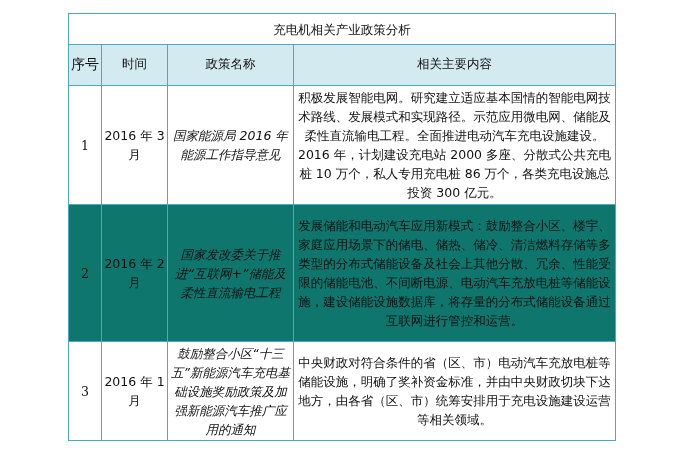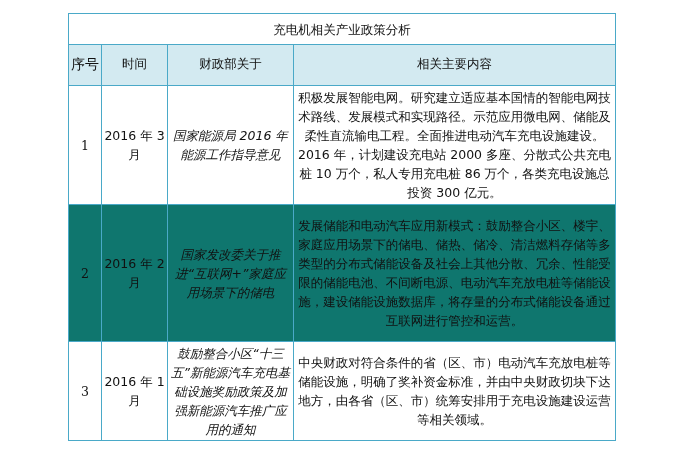--- a/index.html
+++ b/index.html
@@ -38,33 +38,33 @@
     <col style="width:126px">
     <col style="width:322px">
   </colgroup>
   <tbody>
       <tr class="title-row">
     <th colspan="4">充电机相关产业政策分析</th>
   </tr>
   <tr class="head-row">
     <th class="seq">序号</th>
     <th>时间</th>
-    <th>财政部关于</th>
+    <th>政策名称</th>
     <th>相关主要内容</th>
   </tr>
   <tr class="row-a r1">
     <td class="seq">1</td>
     <td>2016 年 3 月</td>
     <td class="name">国家能源局 2016 年能源工作指导意见</td>
     <td class="content">积极发展智能电网。研究建立适应基本国情的智能电网技术路线、发展模式和实现路径。示范应用微电网、储能及柔性直流输电工程。全面推进电动汽车充电设施建设。2016 年，计划建设充电站 2000 多座、分散式公共充电桩 10 万个，私人专用充电桩 86 万个，各类充电设施总投资 300 亿元。</td>
   </tr>
   <tr class="row-b r2">
     <td class="seq">2</td>
     <td>2016 年 2 月</td>
-    <td class="name">国家发改委关于推进“互联网+”家庭应用场景下的储电</td>
+    <td class="name">国家发改委关于推进“互联网+”储能及柔性直流输电工程</td>
     <td class="content">发展储能和电动汽车应用新模式：鼓励整合小区、楼宇、家庭应用场景下的储电、储热、储冷、清洁燃料存储等多类型的分布式储能设备及社会上其他分散、冗余、性能受限的储能电池、不间断电源、电动汽车充放电桩等储能设施，建设储能设施数据库，将存量的分布式储能设备通过互联网进行管控和运营。</td>
   </tr>
   <tr class="row-a r3">
     <td class="seq">3</td>
     <td>2016 年 1 月</td>
     <td class="name">鼓励整合小区“十三五”新能源汽车充电基础设施奖励政策及加强新能源汽车推广应用的通知</td>
     <td class="content">中央财政对符合条件的省（区、市）电动汽车充放电桩等储能设施，明确了奖补资金标准，并由中央财政切块下达地方，由各省（区、市）统筹安排用于充电设施建设运营等相关领域。</td>
   </tr>
 </tbody>
   </table>

